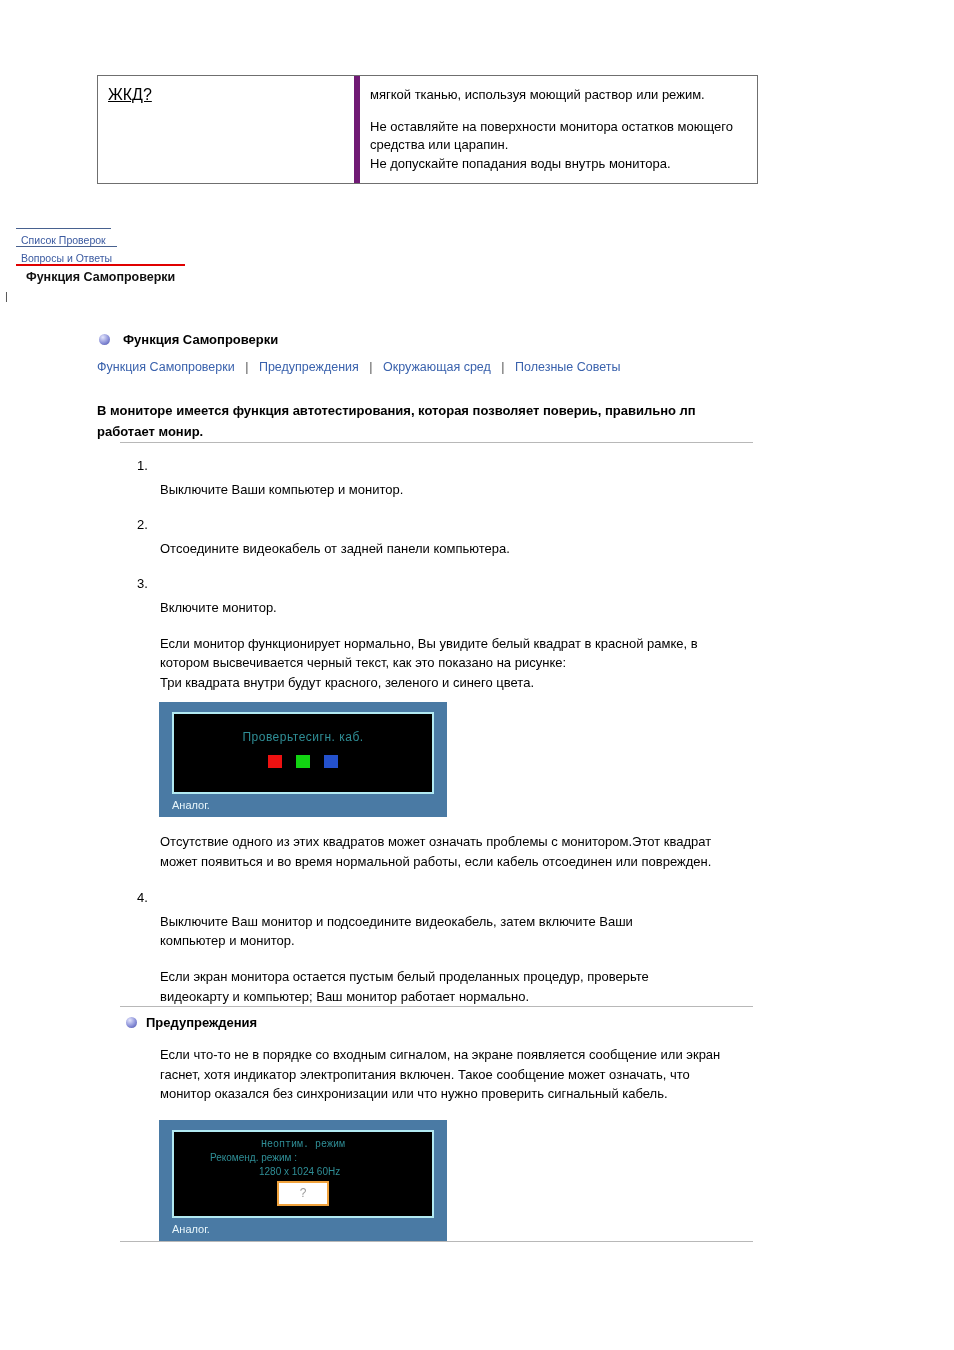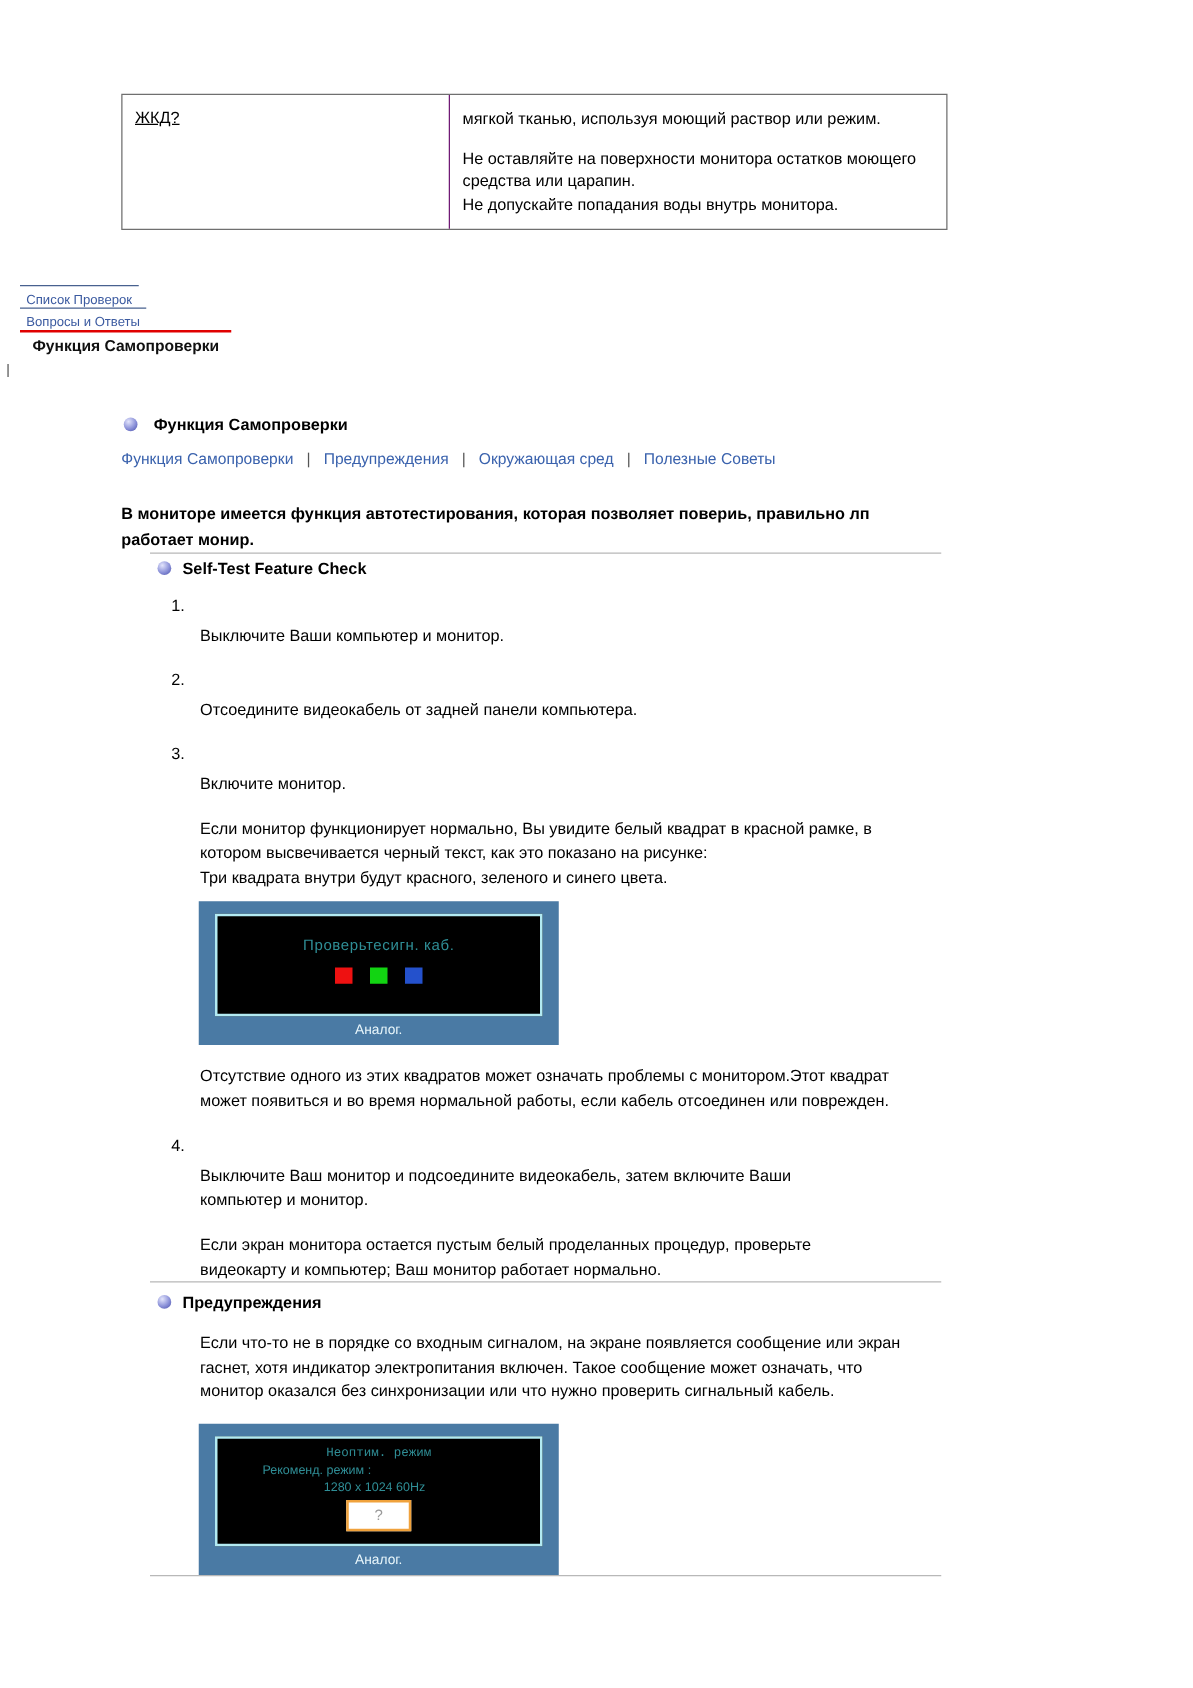--- a/index.html
+++ b/index.html
@@ -2,21 +2,21 @@
 <html><head>
 <meta charset="utf-8">
 <style>
   * { box-sizing: border-box; }
   html, body { margin: 0; padding: 0; background: #ffffff; }
   body { font-family: "Liberation Sans", sans-serif; color: #000; }
   .page { width: 954px; height: 1350px; position: relative; background: #fff; overflow: hidden; }
 
   
   .faq-box { display: flex; margin: 75px 0 0 97px; width: 661px; border: 1px solid #6f6f6f; }
-  .faq-q { width: 262px; padding: 10px 10px; font-size: 13px; border-right: 1px solid #701a75; text-decoration: underline; }
+  .faq-q { width: 262px; padding: 10px 10px; font-size: 16px; border-right: 6px solid #701a75; text-decoration: underline; }
   .faq-a { flex: 1; padding: 10px 14px 10px 10px; font-size: 13px; line-height: 1.4; }
   .faq-a .p2 { margin-top: 14px; white-space: pre-line; }
 
   
   .tabs { display: flex; justify-content: flex-end; align-items: flex-start; margin-top: 44px; padding-right: 180px; flex-direction: column; }
   .tab { border-top: 1px solid #48618f; padding: 5px 5px 0; margin-left: 16px; font-size: 10.5px; color: #3b5aa0; cursor: pointer; white-space: nowrap; }
   .tab.active { border-top: 2px solid #e00000; padding: 4px 10px 0; font-size: 12.5px; font-weight: bold; color: #101010; }
   .tab-sep { margin-left: 5px; padding-top: 6px; color: #444; font-size: 11px; }
 
   .bullet { display: inline-block; width: 11px; height: 11px; border-radius: 50%; flex: none;
@@ -43,21 +43,21 @@
   .note-narrow { width: 575px; }
   .note-final { width: 560px; }
 
   
   .monitor { margin: 10px 0 0 159px; width: 288px; background: #4a7aa4; padding: 10px 13px 0; }
   .screen { background: #000000; border: 2px solid #b2eaf2; }
   .screen1 { height: 82px; }
   .sig-text { margin-top: 16px; text-align: center; color: #2f8e96; font-size: 12px; letter-spacing: 0.5px; }
   .squares { display: flex; justify-content: center; gap: 14px; margin-top: 11px; }
   .sq { width: 14px; height: 13px; display: inline-block; }
-  .mon-label { text-align: center; color: #e8f6fb; font-size: 11px; padding: 5px 0 6px; }
+  .mon-label { color: #e8f6fb; font-size: 11px; padding: 5px 0 6px; }
   .screen2 { height: 88px; padding-top: 6px; }
   .s2-line { font-size: 10px; line-height: 13.5px; color: #2f8e96; }
   .s2-l1 { text-align: center; font-family: Liberation Mono, monospace; }
   .s2-l2 { padding-left: 36px; }
   .s2-l3 { padding-left: 85px; }
   .qbox { width: 52px; height: 25px; border: 2px solid #f0a23c; margin: 3px auto 0; text-align: center; line-height: 21px; color: #9a9a9a; font-size: 12px; background: #fff; }
 
   .warn-head { display: flex; align-items: center; gap: 9px; margin: 8px 0 0 126px; font-size: 13px; font-weight: bold; }
   .warn-text { margin: 15px 0 0 160px; width: 582px; font-size: 13px; line-height: 1.5; }
   .monitor.m2 { margin-top: 16px; }
@@ -95,24 +95,20 @@
     <span class="sep">|</span>
     <a>Окружающая сред</a>
     <span class="sep">|</span>
     <a>Полезные Советы</a>
   </div>
 
   <div class="intro">В мониторе имеется функция автотестирования, которая позволяет повериь, правильно лп работает монир.</div>
 
   <hr class="rule rule1">
 
-  <div class="sub-head">
-    <span class="bullet"></span>
-    <span>Self-Test Feature Check</span>
-  </div>
 
   <div class="steps">
     <div class="step">
       <span class="step-num">1.</span>
       <span class="step-text">Выключите Ваши компьютер и монитор.</span>
     </div>
     <div class="step">
       <span class="step-num">2.</span>
       <span class="step-text">Отсоедините видеокабель от задней панели компьютера.</span>
     </div>

